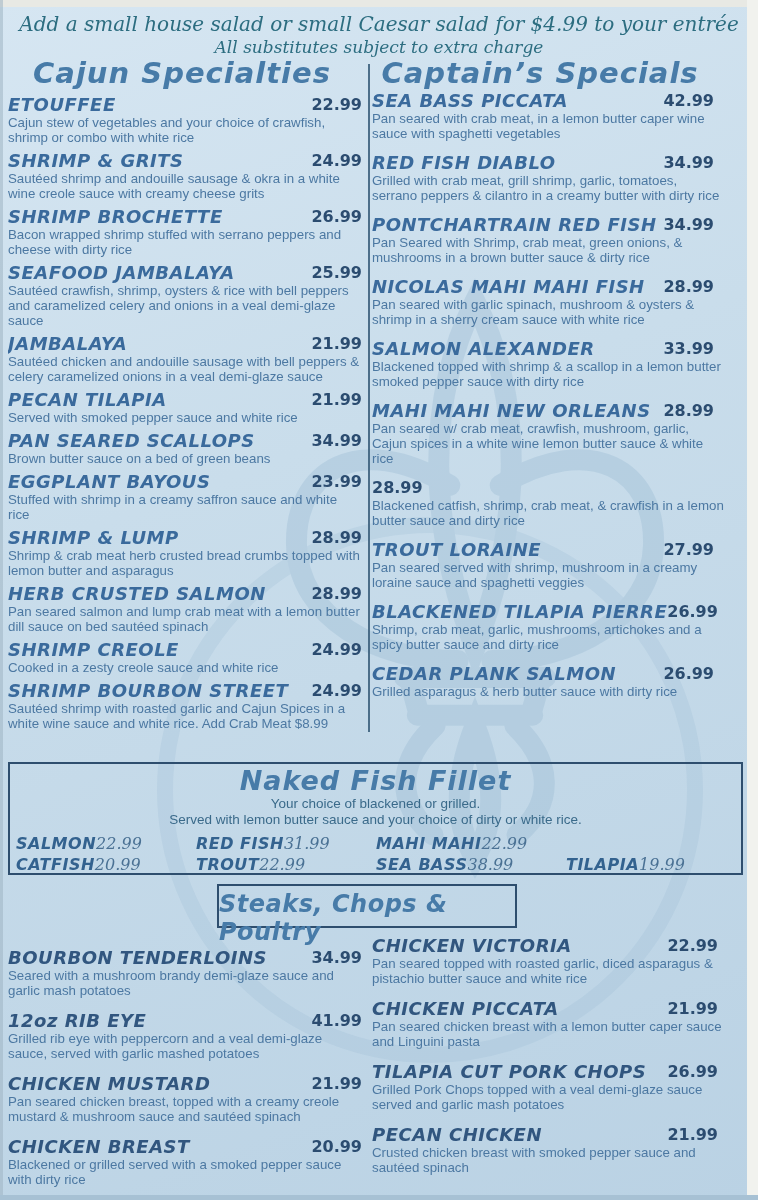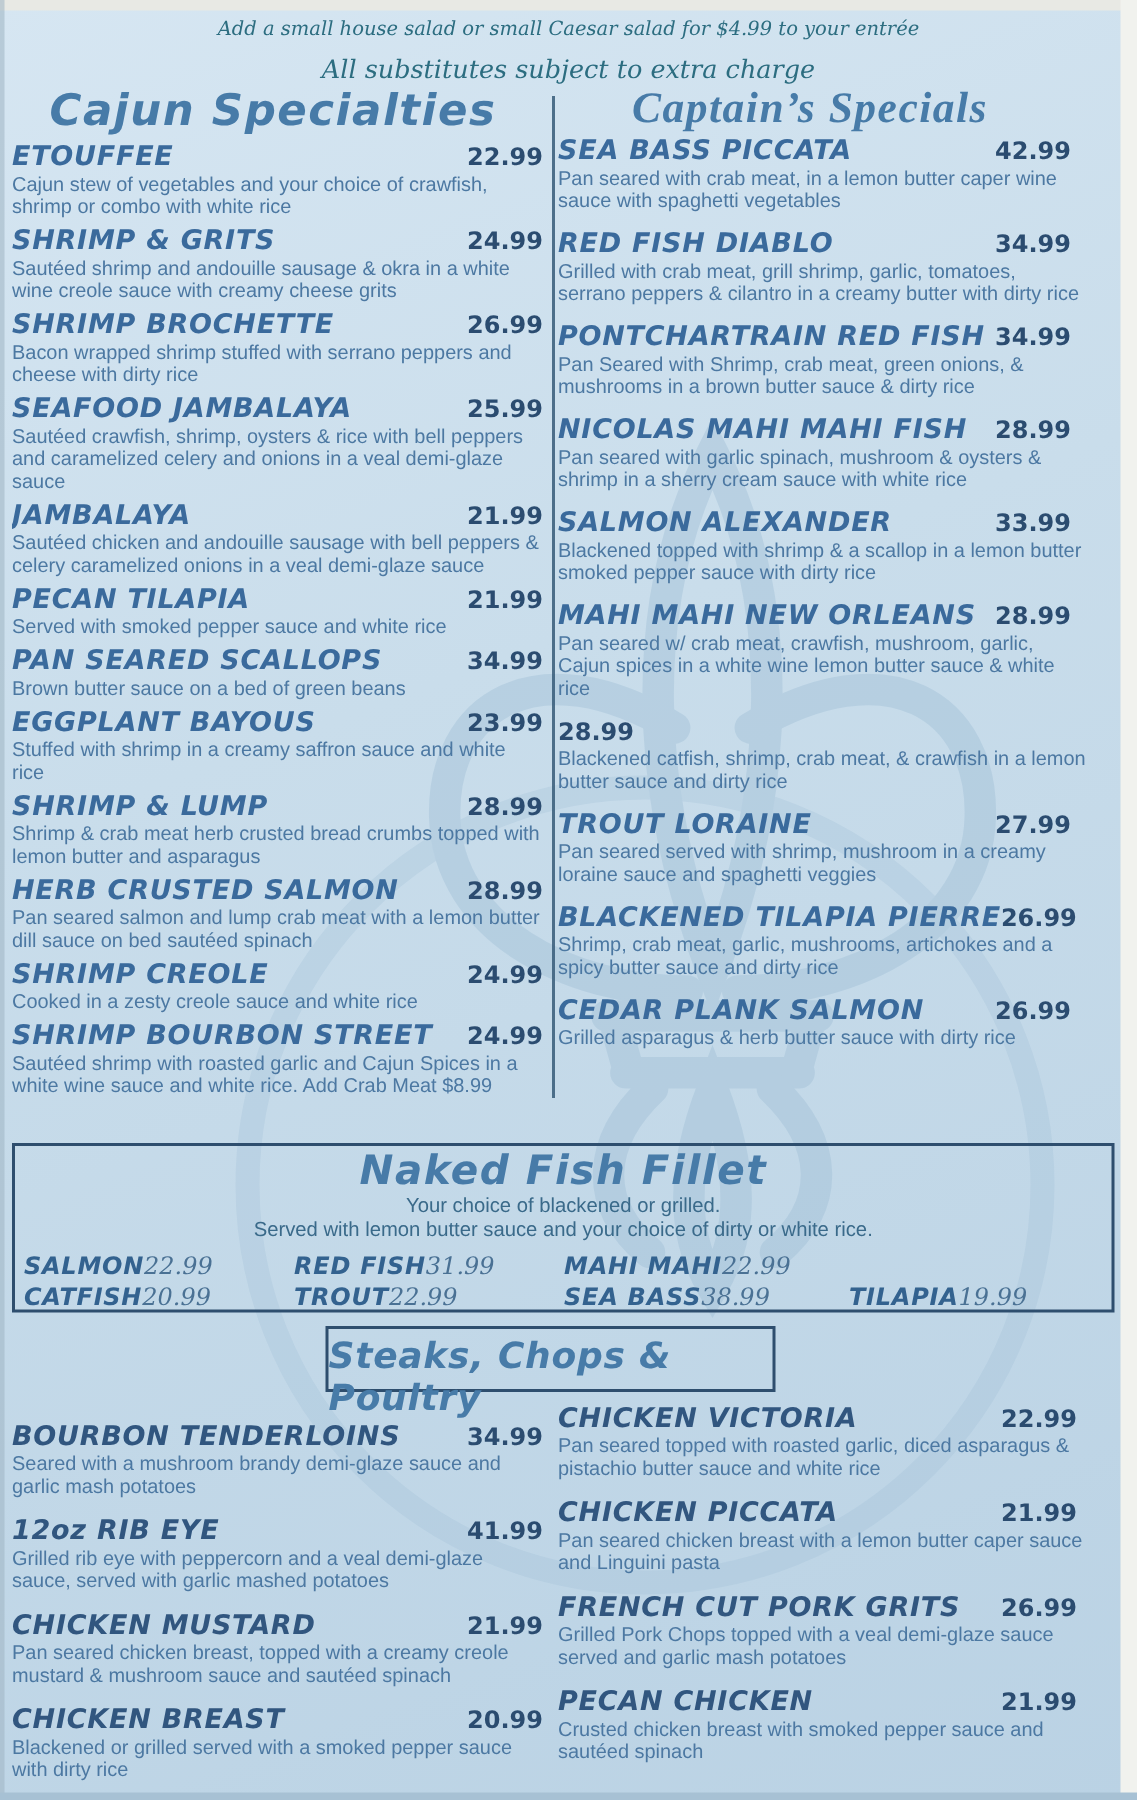--- a/index.html
+++ b/index.html
@@ -9,27 +9,27 @@
   
   .edge-top{position:absolute;top:0;left:0;right:0;height:7px;background:#e8e9e4;z-index:5;}
   .edge-right{position:absolute;top:0;right:0;width:11px;bottom:0;background:#f1f2ee;z-index:5;}
   .edge-left{position:absolute;top:0;left:0;width:3px;bottom:0;background:#9fb4c2;opacity:.55;z-index:5;}
   .edge-bottom{position:absolute;left:0;right:0;bottom:0;height:5px;background:#a7c1d4;z-index:5;}
   
   .watermark{position:absolute;left:0;top:0;width:758px;height:1200px;color:#9cbcd4;opacity:.38;z-index:0;pointer-events:none;}
   
   .note{position:absolute;left:0;width:100%;text-align:center;
         font-family:"DejaVu Serif",serif;font-style:italic;color:#2c6d80;z-index:2;}
-  .note1{top:12px;font-size:13px;}
+  .note1{top:12px;font-size:20px;}
   .note2{top:37px;font-size:17px;}
   
   .script-head{position:absolute;text-align:center;font-family:"DejaVu Sans",sans-serif;
         font-style:italic;font-weight:bold;font-size:29px;letter-spacing:1px;color:#477ba8;z-index:2;}
   .head-left{top:56px;left:0;width:364px;}
-  .head-right{top:56px;left:370px;width:340px;font-family:Liberation Serif, serif;}
+  .head-right{top:56px;left:370px;width:340px;}
   
   .vdiv{position:absolute;left:368px;top:64px;width:2px;height:668px;background:#365a78;opacity:.85;z-index:1;}
   
   .col{position:absolute;overflow:hidden;z-index:2;}
   .col-left{left:8px;top:95px;width:354px;height:662px;}
   .col-right{left:372px;top:91px;width:372px;height:666px;}
   .col-bl{left:8px;top:936px;width:354px;height:258px;margin-top:12px;}
   .col-br{left:372px;top:936px;width:378px;height:258px;}
   .mi{margin-bottom:6px;}
   .col-right .mi{margin-bottom:12px;}
@@ -339,21 +339,21 @@
     </div>
       <div class="mi">
       <div class="mi-head">
         <span class="mi-name">CHICKEN PICCATA</span>
         <span class="mi-price">21.99</span>
       </div>
       <div class="mi-desc">Pan seared chicken breast with a lemon butter caper sauce and Linguini pasta</div>
     </div>
       <div class="mi">
       <div class="mi-head">
-        <span class="mi-name">FRENCH CUT PORK GRITS</span>
+        <span class="mi-name">TILAPIA CUT PORK CHOPS</span>
         <span class="mi-price">26.99</span>
       </div>
       <div class="mi-desc">Grilled Pork Chops topped with a veal demi-glaze sauce served and garlic mash potatoes</div>
     </div>
       <div class="mi">
       <div class="mi-head">
         <span class="mi-name">PECAN CHICKEN</span>
         <span class="mi-price">21.99</span>
       </div>
       <div class="mi-desc">Crusted chicken breast with smoked pepper sauce and sautéed spinach</div>

